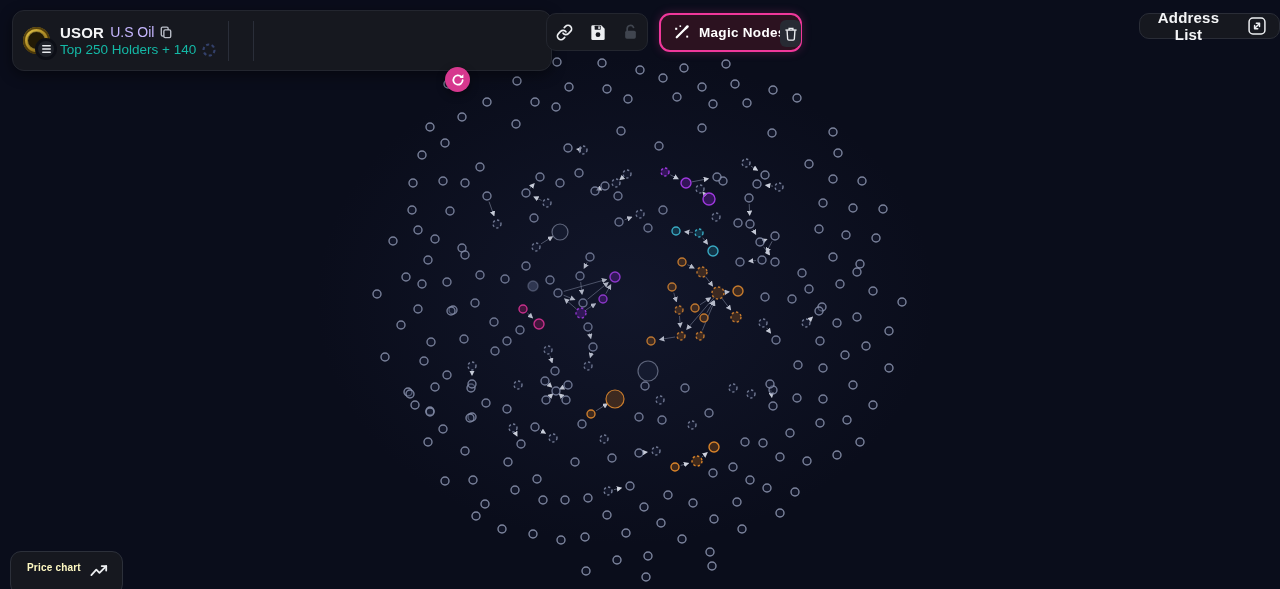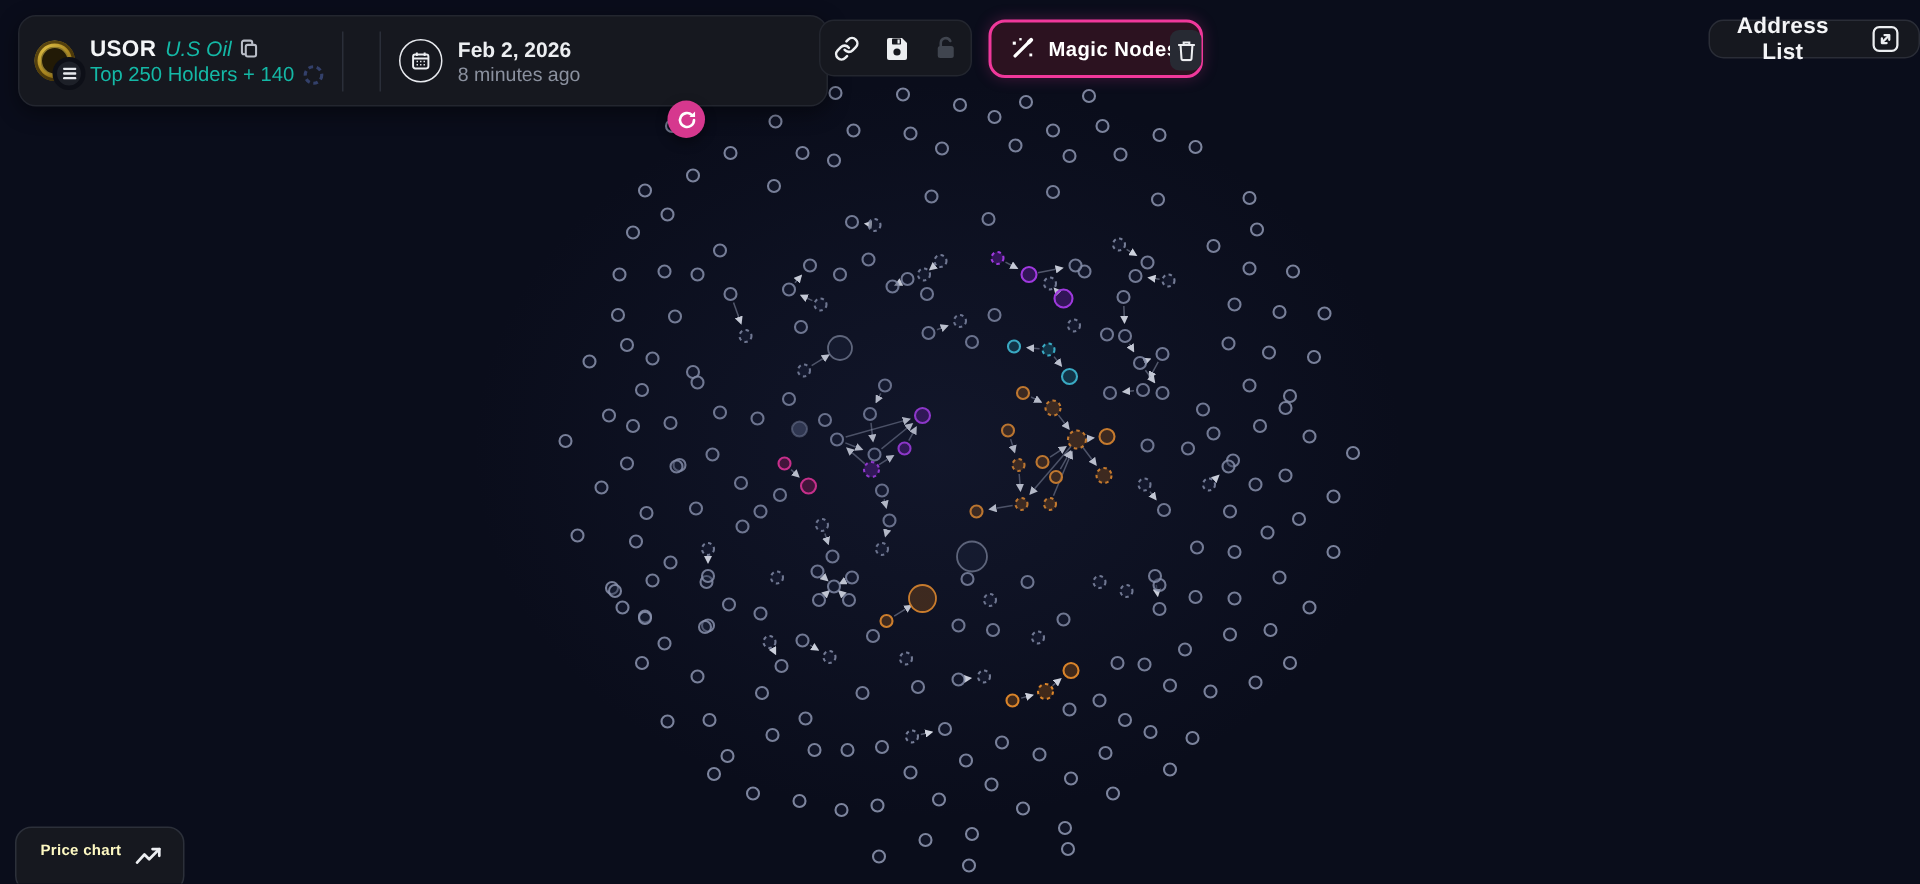--- a/index.html
+++ b/index.html
@@ -43,21 +43,21 @@
     content:"";position:absolute;inset:4px;border-radius:50%;
     background:#221a06;border:1px solid rgba(230,198,73,.55);
   }
   .coin-badge{
     position:absolute;right:-7px;bottom:-6px;width:16px;height:16px;border-radius:50%;
     background:#1d2028;border:3px solid #0d0f17;display:flex;align-items:center;justify-content:center;z-index:2;
   }
   .tb-text{display:flex;flex-direction:column;justify-content:center;gap:3px;}
   .row1{display:flex;align-items:center;gap:6px;line-height:1;}
   .sym{font-size:15px;font-weight:bold;color:#f4f5f7;letter-spacing:.2px;}
-  .tname{font-size:14px;color:#14b8a6;font-style:italic;}
+  .tname{font-size:14px;color:#c4b5fd;}
   .t1{font-size:14px;font-weight:bold;color:#eceef1;line-height:1;}
   .t2{font-size:13px;color:#8b919f;line-height:1;}
   .sub{font-size:13.5px;color:#14b8a6;display:flex;align-items:center;gap:6px;line-height:1;}
   .circ-icon{
     width:27px;height:27px;border-radius:50%;border:1.5px solid #e7e9ee;flex:0 0 27px;
     display:flex;align-items:center;justify-content:center;
   }
   .refresh-fab{
     position:absolute;left:445px;top:67px;width:25px;height:25px;border-radius:50%;
     background:#d6388e;border:none;display:flex;align-items:center;justify-content:center;
@@ -479,42 +479,20 @@
         </span>
       </div>
     </div>
   </div>
 
   <div class="tb-div"></div>
 
 
   <div class="tb-div"></div>
 
-  <div class="tb-sec">
-    <div class="circ-icon">
-      <svg width="13" height="13" viewBox="0 0 14 14" fill="none" stroke="#eceef1" stroke-width="1.4">
-        <rect x="1.5" y="2.5" width="11" height="10" rx="1.5"></rect>
-        <line x1="4.2" y1="1" x2="4.2" y2="3.6"></line>
-          <line x1="9.8" y1="1" x2="9.8" y2="3.6"></line>
-        <line x1="1.5" y1="5.4" x2="12.5" y2="5.4"></line>
-        <g stroke-width="1.1">
-            <line x1="4" y1="7.6" x2="5" y2="7.6"></line>
-            <line x1="6.5" y1="7.6" x2="7.5" y2="7.6"></line>
-            <line x1="9" y1="7.6" x2="10" y2="7.6"></line>
-            <line x1="4" y1="9.8" x2="5" y2="9.8"></line>
-            <line x1="6.5" y1="9.8" x2="7.5" y2="9.8"></line>
-            <line x1="9" y1="9.8" x2="10" y2="9.8"></line>
-          </g>
-      </svg>
-    </div>
-    <div class="tb-text">
-      <div class="t1">Feb 2, 2026</div>
-      <div class="t2">8 minutes ago</div>
-    </div>
-  </div>
 </div>
 
 <button class="refresh-fab">
   <span style="display:flex;">
     <svg width="14" height="14" viewBox="0 0 24 24">
       <path d="M20 12a8 8 0 1 1-2.4-5.7" fill="none" stroke="#fff" stroke-width="3" stroke-linecap="round"></path>
       <path d="M21.2 2.2 L21.2 8.6 L14.8 8.6 z" fill="#fff"></path>
     </svg>
   </span>
 </button>

